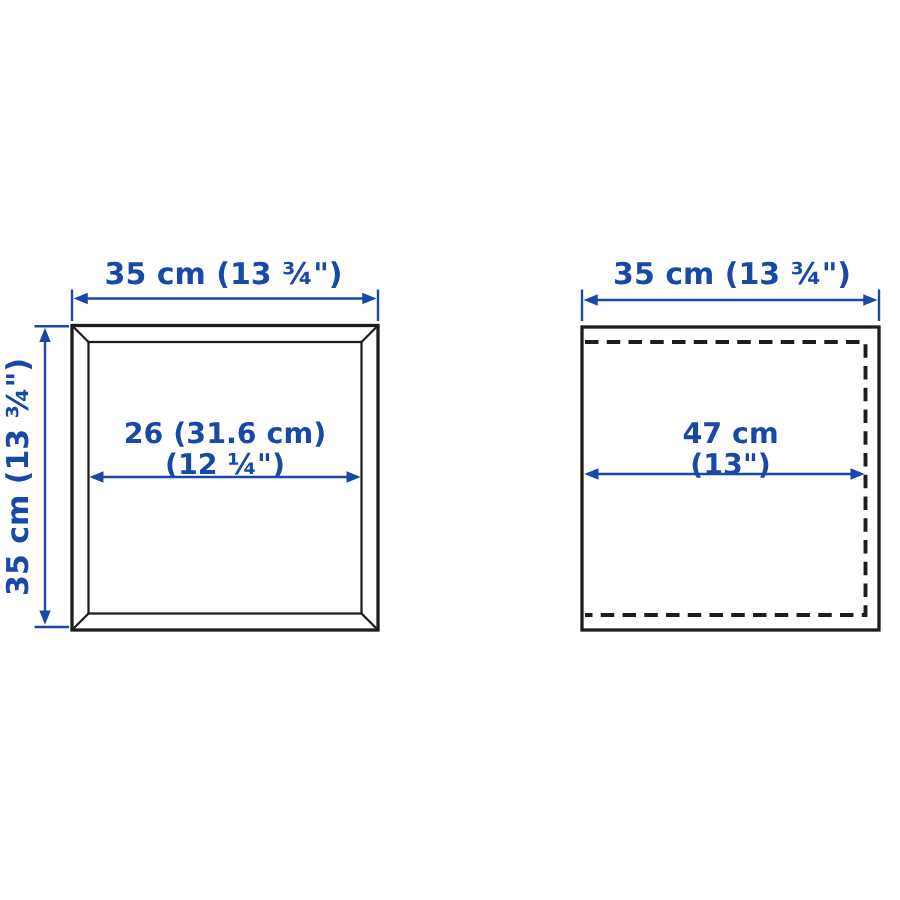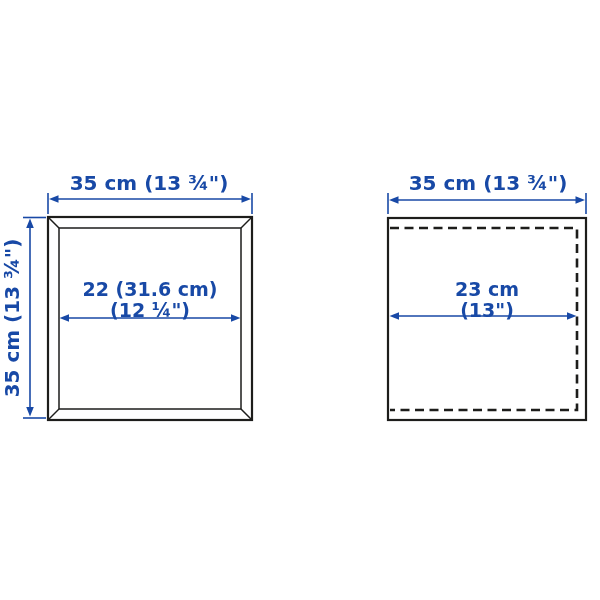--- a/index.html
+++ b/index.html
@@ -94,24 +94,24 @@
       <polygon class="bluefill" points="389.5,316 399,312.2 399,319.8"></polygon>
       <polygon class="bluefill" points="576.5,316 567,312.2 567,319.8"></polygon>
     </g>
   </svg>
 
   <div class="dim-label" style="left:149px;top:183px">35 cm (13 ¾")</div>
 
   <div class="dim-label rotated" style="left:12px;top:318px">35 cm (13 ¾")</div>
 
   <div class="dim-label inner" style="left:150px;top:300px">
-    <div>22 (31.6 cm)</div>
+    <div>26 (31.6 cm)</div>
     <div>(12 ¼")</div>
   </div>
 
   <div class="dim-label" style="left:488px;top:183px">35 cm (13 ¾")</div>
 
   <div class="dim-label inner" style="left:487px;top:300px">
-    <div>23 cm</div>
+    <div>47 cm</div>
     <div>(13")</div>
   </div>
 
 </div>
 
 </body></html>

